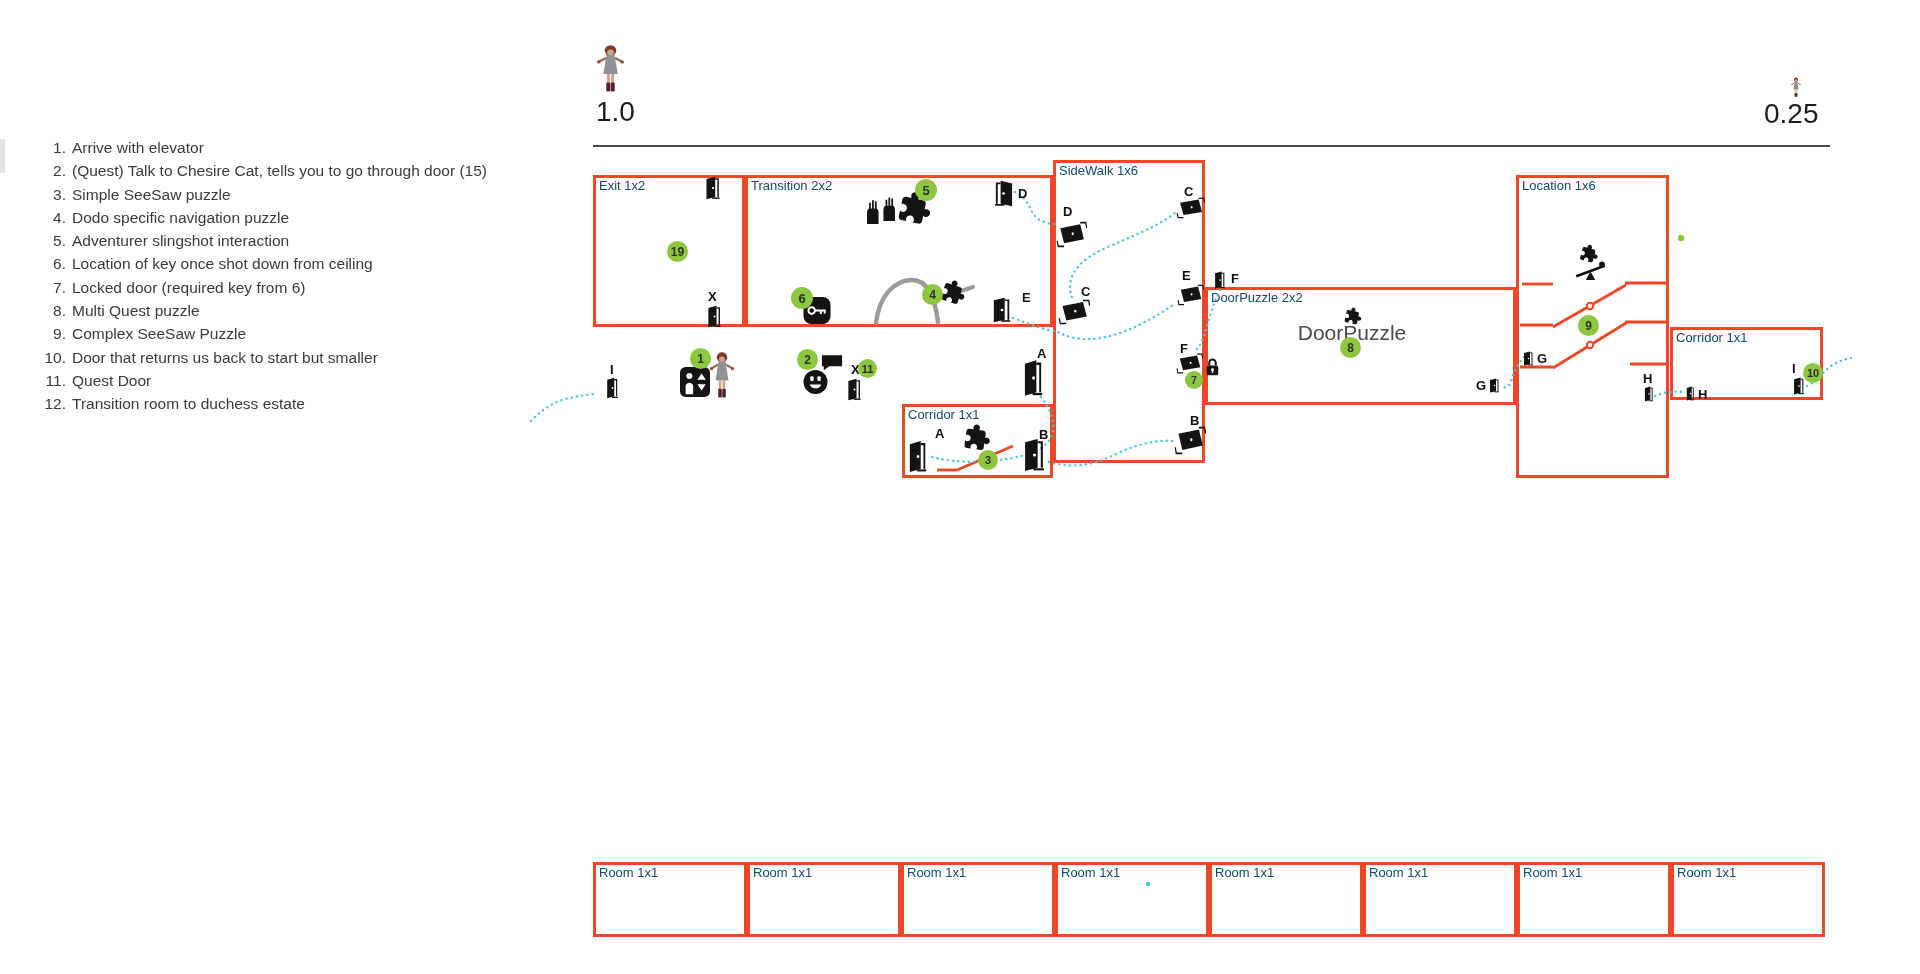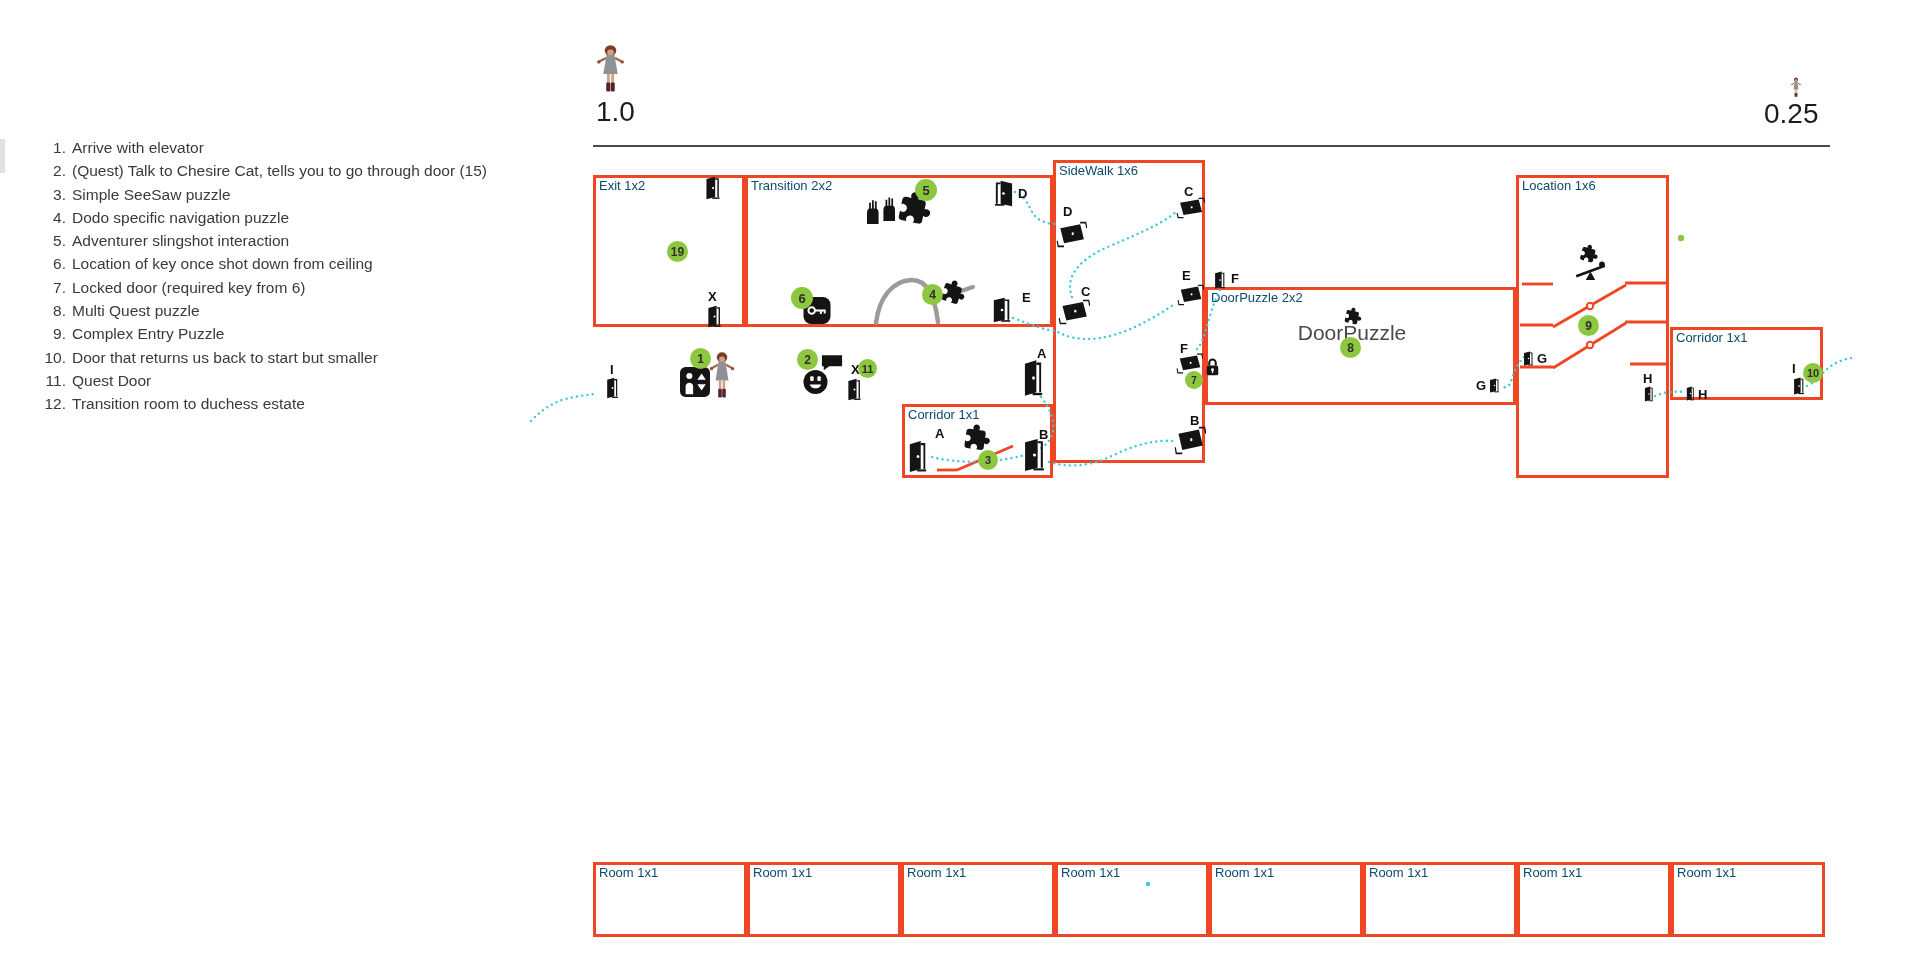--- a/index.html
+++ b/index.html
@@ -33,21 +33,21 @@
   <div id="left-sliver"></div>
   <ol id="legend">
       <li><span class="num">1.</span><span>Arrive with elevator</span></li>
       <li><span class="num">2.</span><span>(Quest) Talk to Chesire Cat, tells you to go through door (15)</span></li>
       <li><span class="num">3.</span><span>Simple SeeSaw puzzle</span></li>
       <li><span class="num">4.</span><span>Dodo specific navigation puzzle</span></li>
       <li><span class="num">5.</span><span>Adventurer slingshot interaction</span></li>
       <li><span class="num">6.</span><span>Location of key once shot down from ceiling</span></li>
       <li><span class="num">7.</span><span>Locked door (required key from 6)</span></li>
       <li><span class="num">8.</span><span>Multi Quest puzzle</span></li>
-      <li><span class="num">9.</span><span>Complex Entry Puzzle</span></li>
+      <li><span class="num">9.</span><span>Complex SeeSaw Puzzle</span></li>
       <li><span class="num">10.</span><span>Door that returns us back to start but smaller</span></li>
       <li><span class="num">11.</span><span>Quest Door</span></li>
       <li><span class="num">12.</span><span>Transition room to duchess estate</span></li>
     </ol>
   <div class="scale-label" id="scale-left">1.0</div>
   <div class="scale-label" id="scale-right">0.25</div>
   <div id="rule"></div>
 <div class="room" style="position: absolute; left: 593px; top: 175px; width: 152px; height: 152px;">
       <span class="room-label">Exit 1x2</span>
     </div>

